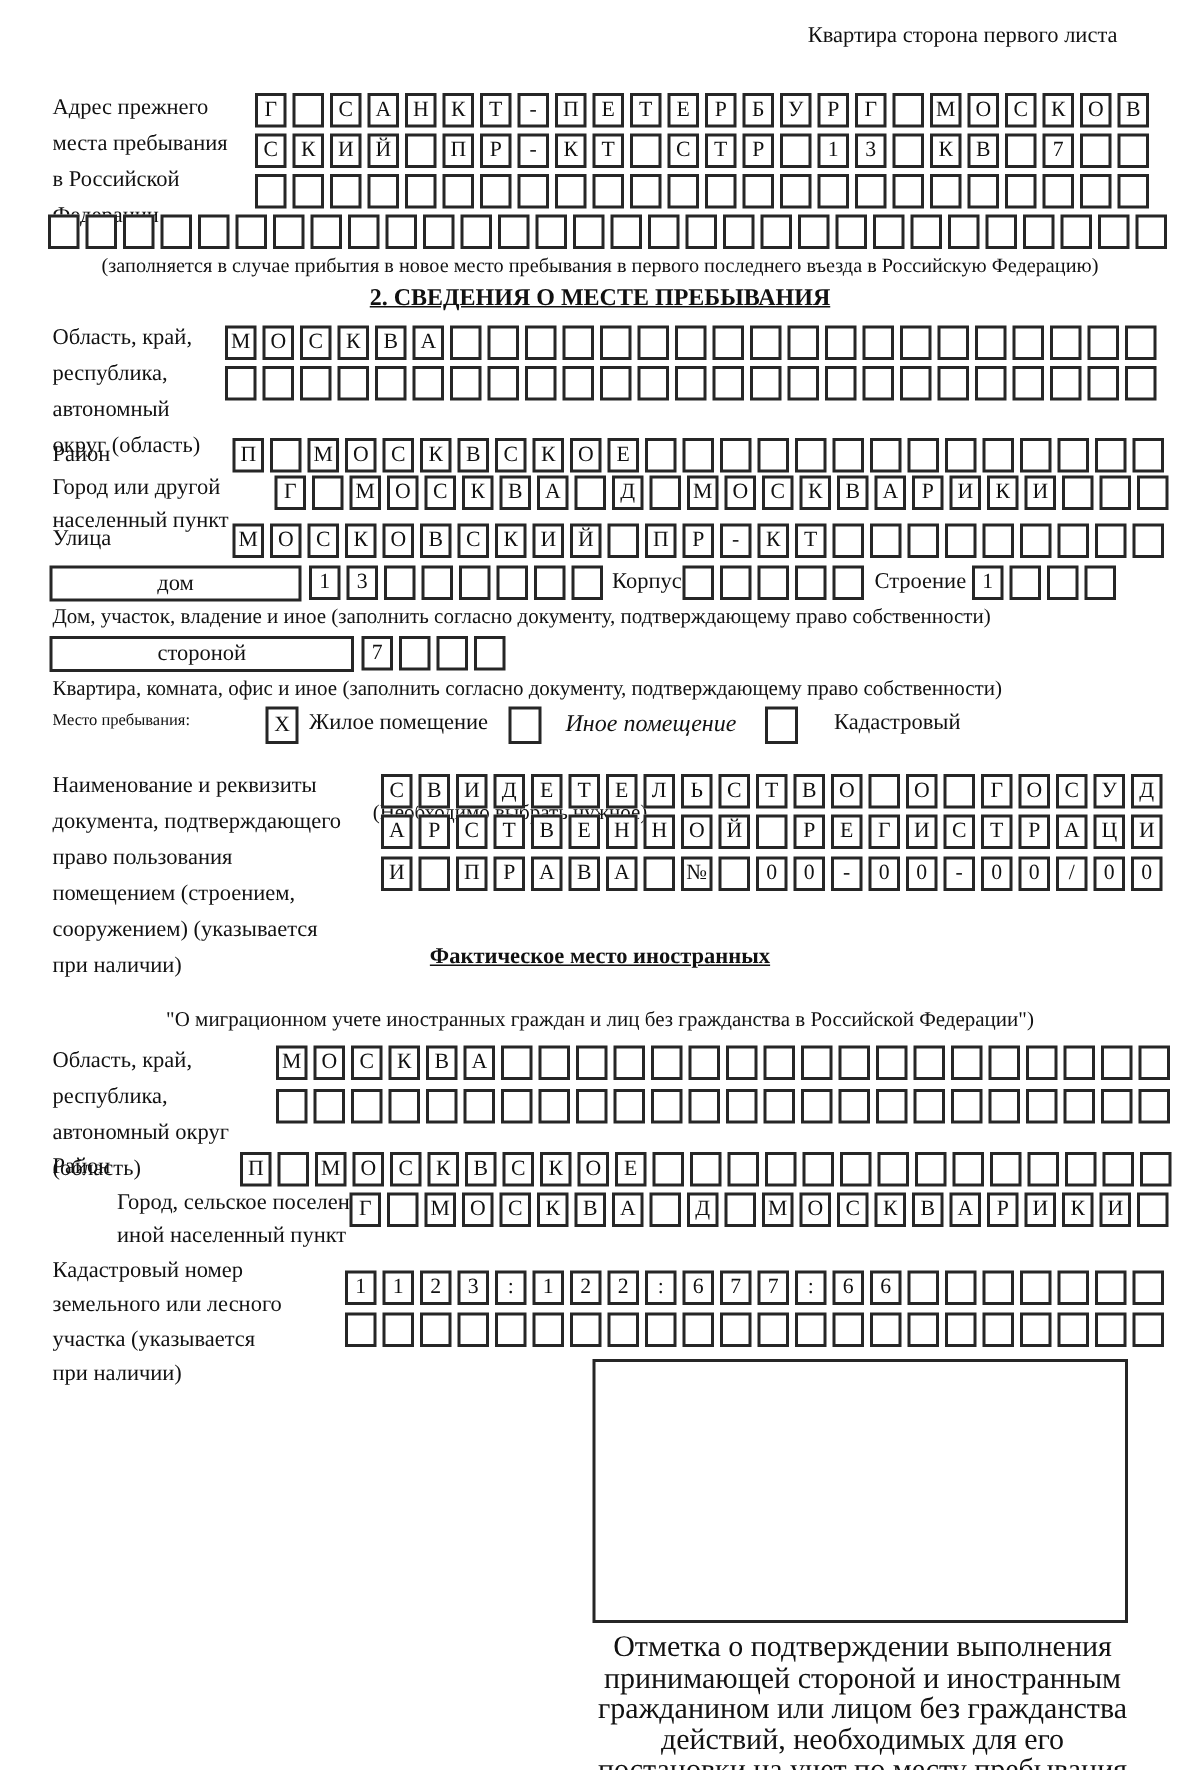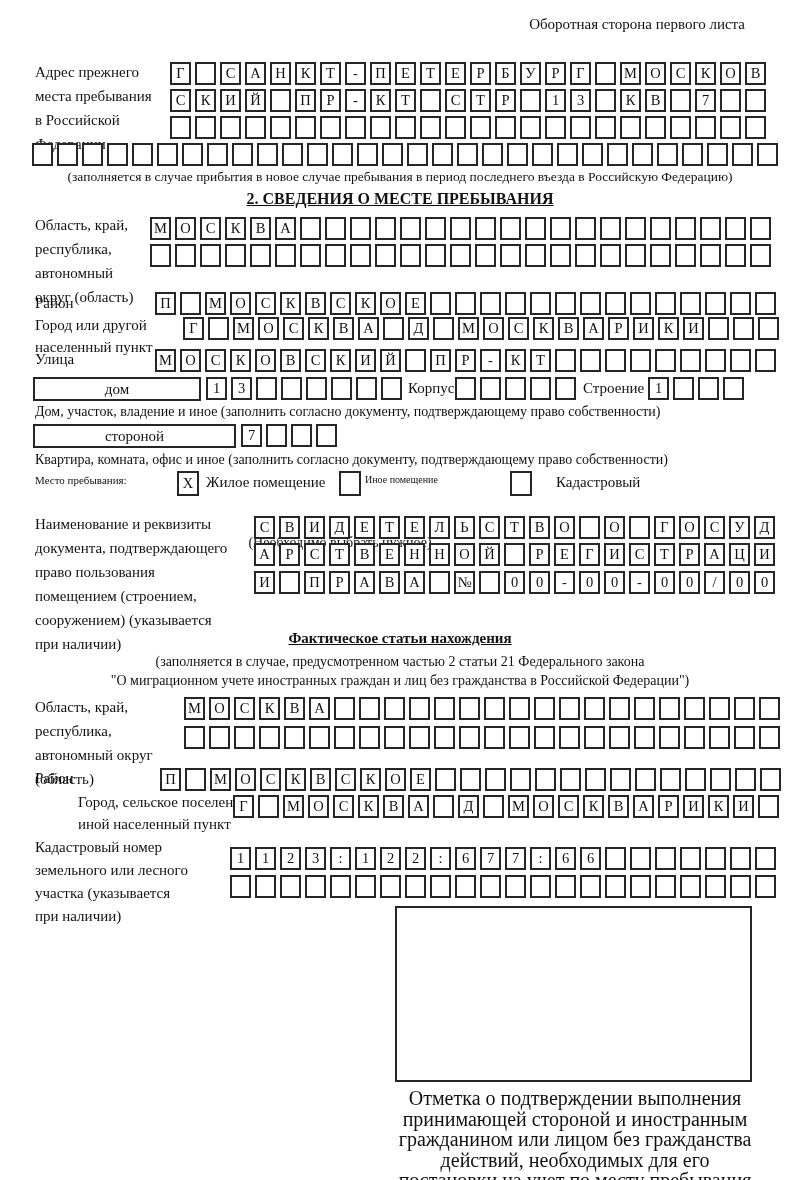--- a/index.html
+++ b/index.html
@@ -16,21 +16,21 @@
         font-size:14.5px;flex:0 0 auto;background:#fff;}
   .widebox{position:absolute;box-sizing:border-box;border:2px solid #262626;
         display:flex;align-items:center;justify-content:center;font-size:15px;background:#fff;}
   .stamp{position:absolute;box-sizing:border-box;border:2px solid #262626;background:#fff;}
 </style>
 </head>
 <body>
 
 <div class="page">
 
-  <div class="abs" style="top:16px;right:55px;font-size:15px;">Оборотная сторона первого листа</div>
+  <div class="abs" style="top:16px;right:55px;font-size:15px;">Квартира сторона первого листа</div>
 
   <div class="lbl" style="left:35px;top:60px;">Адрес прежнего
 места пребывания
 в Российской
 Федерации</div>
   <div class="boxrow" style="left:170px;top:62px;">
       <span class="cbox">Г</span>
       <span class="cbox"></span>
       <span class="cbox">С</span>
       <span class="cbox">А</span>
@@ -132,21 +132,21 @@
       <span class="cbox"></span>
       <span class="cbox"></span>
       <span class="cbox"></span>
       <span class="cbox"></span>
       <span class="cbox"></span>
       <span class="cbox"></span>
       <span class="cbox"></span>
       <span class="cbox"></span>
       <span class="cbox"></span>
     </div>
-  <div class="note center" style="position:absolute;top:169px;">(заполняется в случае прибытия в новое случае пребывания в период последнего въезда в Российскую Федерацию)</div>
+  <div class="note center" style="position:absolute;top:169px;">(заполняется в случае прибытия в новое место пребывания в первого последнего въезда в Российскую Федерацию)</div>
 
   <div class="abs center bold" style="top:190px;font-size:16px;">2. СВЕДЕНИЯ О МЕСТЕ ПРЕБЫВАНИЯ</div>
 
   <div class="lbl" style="left:35px;top:213px;">Область, край,
 республика,
 автономный
 округ (область)</div>
   <div class="boxrow" style="left:150px;top:217px;">
       <span class="cbox">М</span>
       <span class="cbox">О</span>
@@ -323,21 +323,21 @@
       <span class="cbox"></span>
       <span class="cbox"></span>
       <span class="cbox"></span>
     </div>
   <div class="note" style="left:35px;top:452px;font-size:14px;">Квартира, комната, офис и иное (заполнить согласно документу, подтверждающему право собственности)</div>
 
   <div class="abs" style="left:35px;top:474px;font-size:11px;">Место пребывания:</div>
   <div class="cbox abs" style="left:177px;top:471px;width:22px;height:25px;">X</div>
   <div class="abs" style="left:206px;top:474px;font-size:15px;">Жилое помещение</div>
   <div class="cbox abs" style="left:339px;top:471px;width:22px;height:25px;"></div>
-  <div class="abs" style="left:365px;top:474px;font-size:10px;">Иное помещение</div>
+  <div class="abs" style="left:377px;top:474px;font-size:16px;font-style:italic;">Иное помещение</div>
   <div class="cbox abs" style="left:510px;top:471px;width:22px;height:25px;"></div>
   <div class="abs" style="left:556px;top:474px;font-size:15px;">Кадастровый</div>
   <div class="abs" style="left:190px;top:499px;width:300px;text-align:center;font-size:14px;margin-top:36px;">(Необходимо выбрать нужное)</div>
 
   <div class="lbl" style="left:35px;top:512px;">Наименование и реквизиты
 документа, подтверждающего
 право пользования
 помещением (строением,
 сооружением) (указывается
 при наличии)</div>
@@ -404,22 +404,21 @@
       <span class="cbox">0</span>
       <span class="cbox">0</span>
       <span class="cbox">-</span>
       <span class="cbox">0</span>
       <span class="cbox">0</span>
       <span class="cbox">/</span>
       <span class="cbox">0</span>
       <span class="cbox">0</span>
     </div>
 
-  <div class="abs center bold" style="top:630px;font-size:15px;">Фактическое статьи нахождения</div>
-  <div class="note center" style="position:absolute;top:654px;font-size:14px;">(заполняется в случае, предусмотренном частью 2 статьи 21 Федерального закона</div>
+  <div class="abs center bold" style="top:630px;font-size:15px;">Фактическое место иностранных</div>
   <div class="note center" style="position:absolute;top:673px;font-size:14px;">"О миграционном учете иностранных граждан и лиц без гражданства в Российской Федерации")</div>
 
   <div class="lbl" style="left:35px;top:695px;">Область, край,
 республика,
 автономный округ
 (область)</div>
   <div class="boxrow" style="left:184px;top:697px;">
       <span class="cbox">М</span>
       <span class="cbox">О</span>
       <span class="cbox">С</span>

